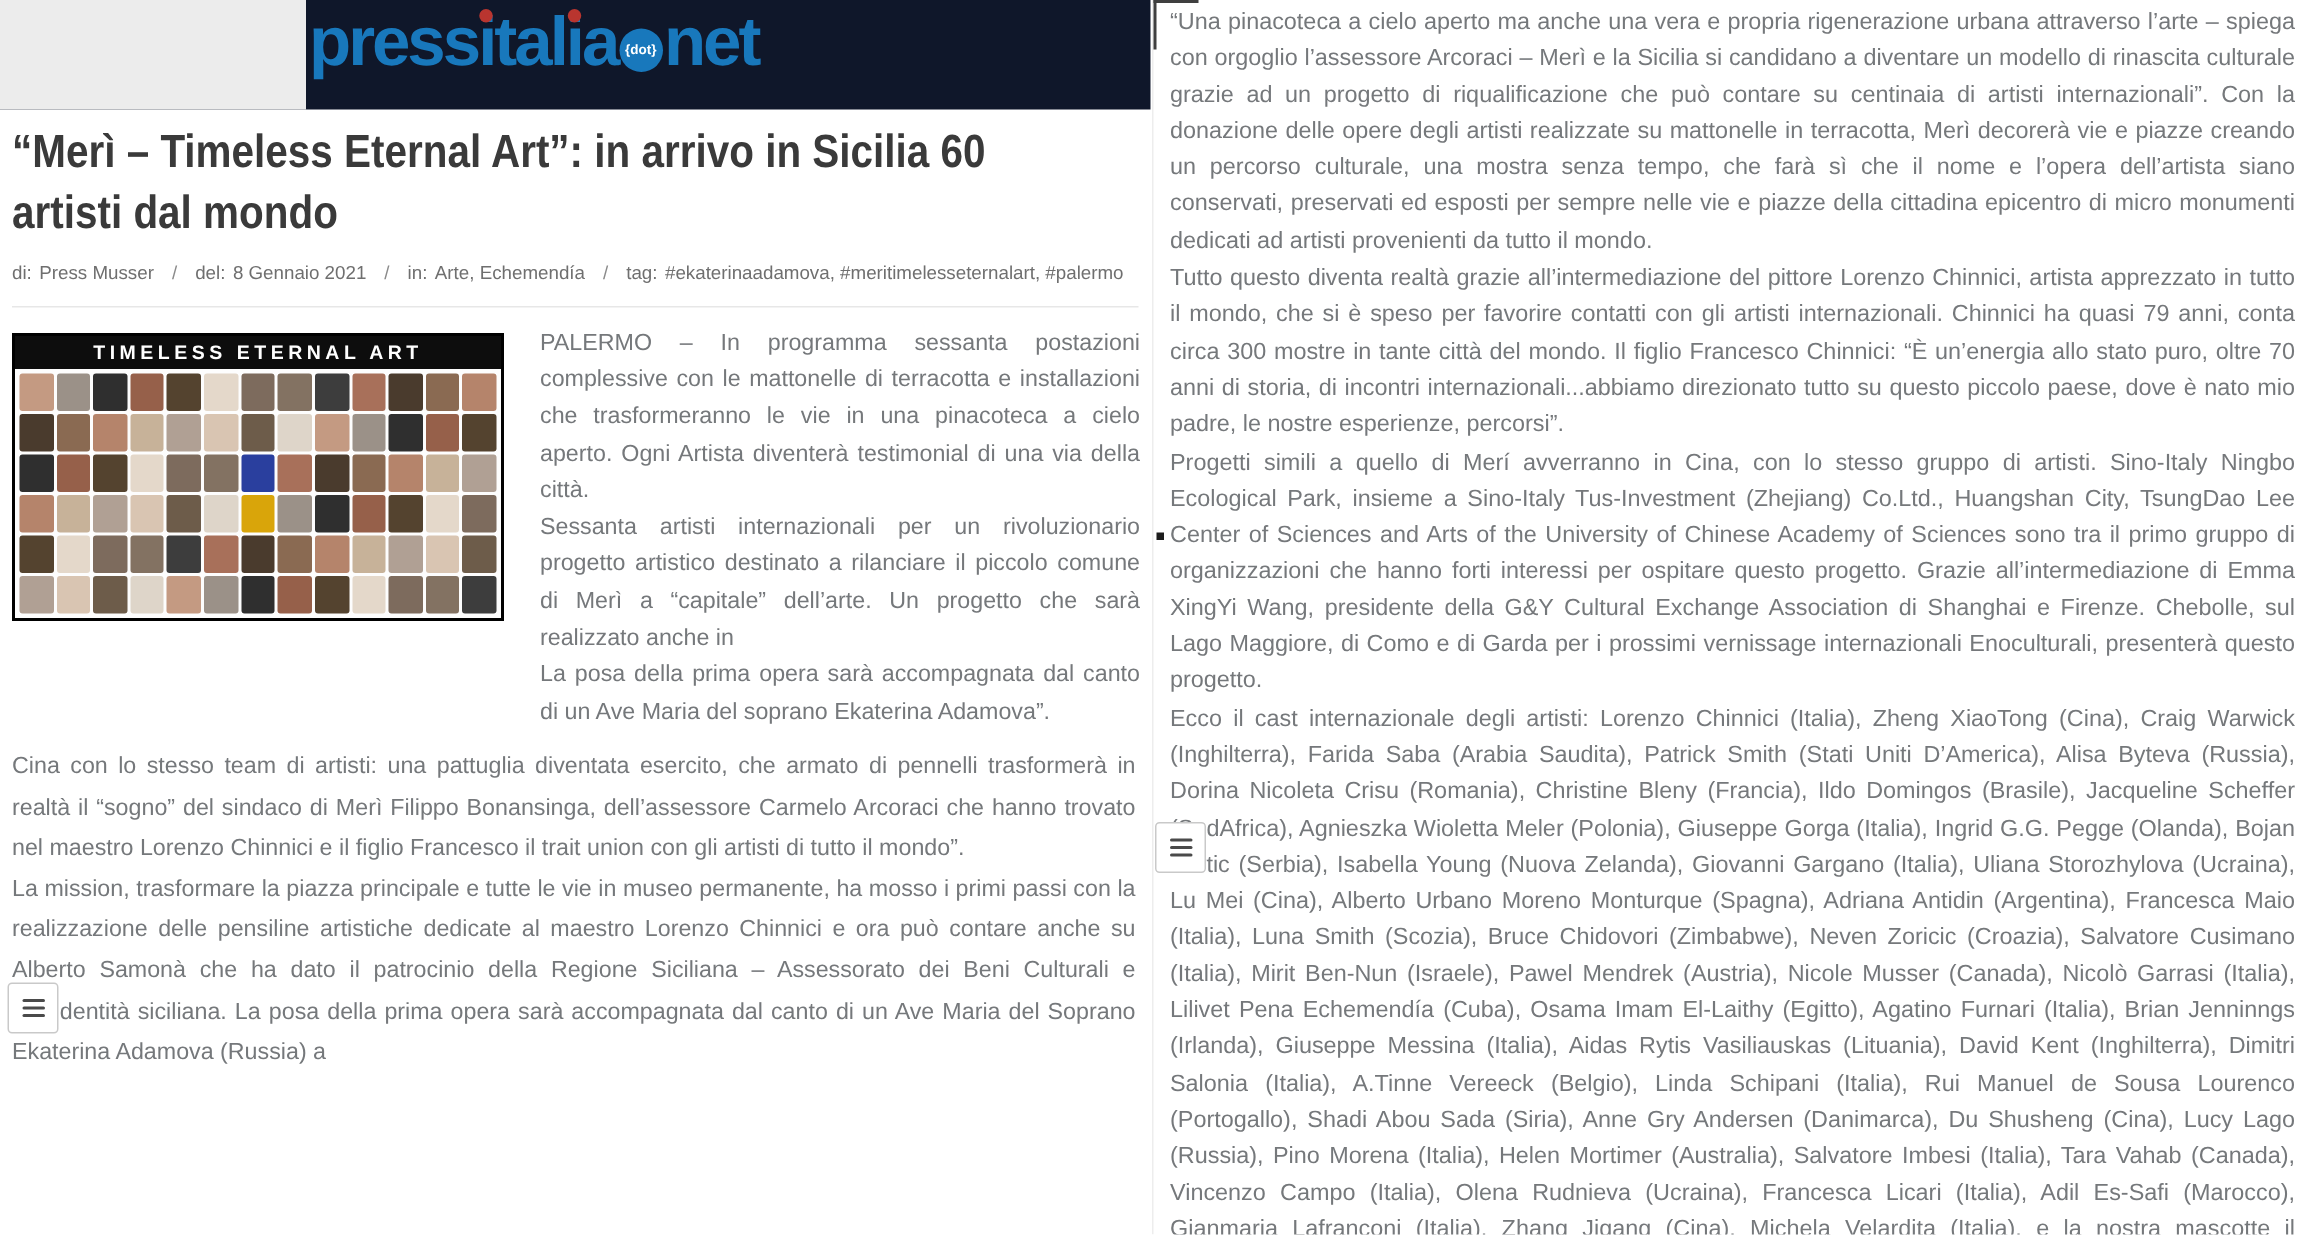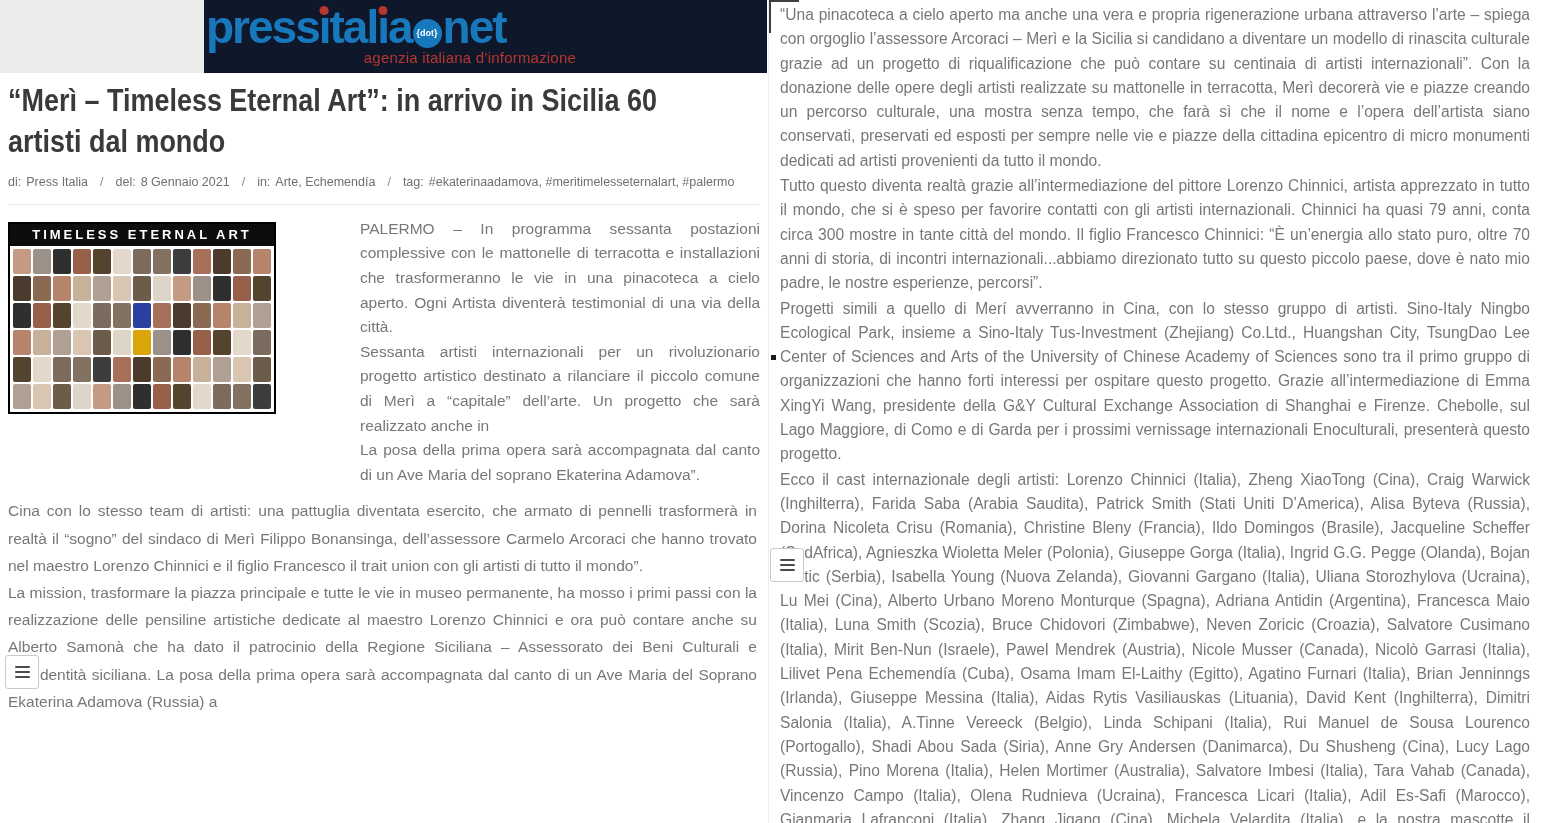--- a/index.html
+++ b/index.html
@@ -28,21 +28,21 @@
   .logo-tagline{color:var(--logo-red);font-size:15px;text-align:right;margin-top:-4px;padding-right:2px;letter-spacing:.2px;}
   .title{margin:8px 0 0 8px;font-size:31px;font-weight:bold;color:#3a3a3a;line-height:1.32;
     white-space:pre-line;width:860px;transform:scaleX(.87);transform-origin:0 0;}
   .meta{margin:12px 8px 0;font-size:12.5px;color:#6f6f6f;}
   .meta .lbl{color:#6f6f6f;margin-right:5px;text-align:center;}
   .meta .val{color:#6f6f6f;cursor:pointer;}
   .meta .sep{margin:0 12px;color:#8a8a8a;}
   .divider{margin:15px 8px 0;border:0;border-top:1px solid #e7e7e7;}
   .subtitle{margin:21px 8px 0;font-size:20.5px;color:#4e4e4e;line-height:1.42;white-space:pre-line;width:735px;}
   .media-row{margin:12px 8px 0;position:relative;}
-  .collage{position:absolute;left:0;top:5px;width:268px;height:192px;background:#000;padding:2px;}
+  .collage{position:absolute;left:0;top:5px;width:328px;height:192px;background:#000;padding:2px;}
   .collage-banner{background:#0d0d0d;color:#fff;font-weight:bold;font-size:13px;letter-spacing:3px;
     text-align:center;height:22px;line-height:22px;}
   .collage-grid{background:#fdfdfd;height:166px;display:grid;grid-template-columns:repeat(13,1fr);
     grid-auto-rows:1fr;gap:2px;padding:3px;}
   .tile{border-radius:2px;}
   .side-text{margin-left:352px;width:400px;text-align:justify;font-size:15.5px;color:var(--body-grey);line-height:24.6px;min-height:228px;}
   .side-text p{margin:0;}
   .left-body{margin:10px 10px 0 8px;width:749px;text-align:justify;font-size:15.5px;color:var(--body-grey);line-height:27.2px;}
   .left-body p{margin:0;}
   
@@ -61,29 +61,28 @@
 </style>
 </head>
 <body>
 
 <div class="left-panel">
 
   <div class="header">
     <div class="header-grey"></div>
     <div class="logo">
       <div class="logo-main"><span>press</span><span class="logo-i">i</span><span>tal</span><span class="logo-i">i</span><span>a</span><span class="logo-dot-badge">{dot}</span><span>net</span></div>
-      <div class="logo-tagline">agenzia italiana d’informazione</div>
     </div>
   </div>
 
   <h1 class="title">“Merì – Timeless Eternal Art”: in arrivo in Sicilia 60
 artisti dal mondo</h1>
 
   <div class="meta">
-    <span class="lbl">di:</span><span class="val">Press Italia</span><span class="sep">/</span><span class="lbl">del:</span><span class="val">8 Gennaio 2021</span><span class="sep">/</span><span class="lbl">in:</span><span class="val">Arte, Echemendía</span><span class="sep">/</span><span class="lbl">tag:</span><span class="val">#ekaterinaadamova, #meritimelesseternalart, #palermo</span>
+    <span class="lbl">di:</span><span class="val">Press Musser</span><span class="sep">/</span><span class="lbl">del:</span><span class="val">8 Gennaio 2021</span><span class="sep">/</span><span class="lbl">in:</span><span class="val">Arte, Echemendía</span><span class="sep">/</span><span class="lbl">tag:</span><span class="val">#ekaterinaadamova, #meritimelesseternalart, #palermo</span>
   </div>
 
   <hr class="divider">
 
 
   <div class="media-row">
     <div class="collage">
       <div class="collage-banner">TIMELESS ETERNAL ART</div>
       <div class="collage-grid" id="collage-grid">
           <div class="tile" style="background: rgb(196, 154, 130);"></div>

